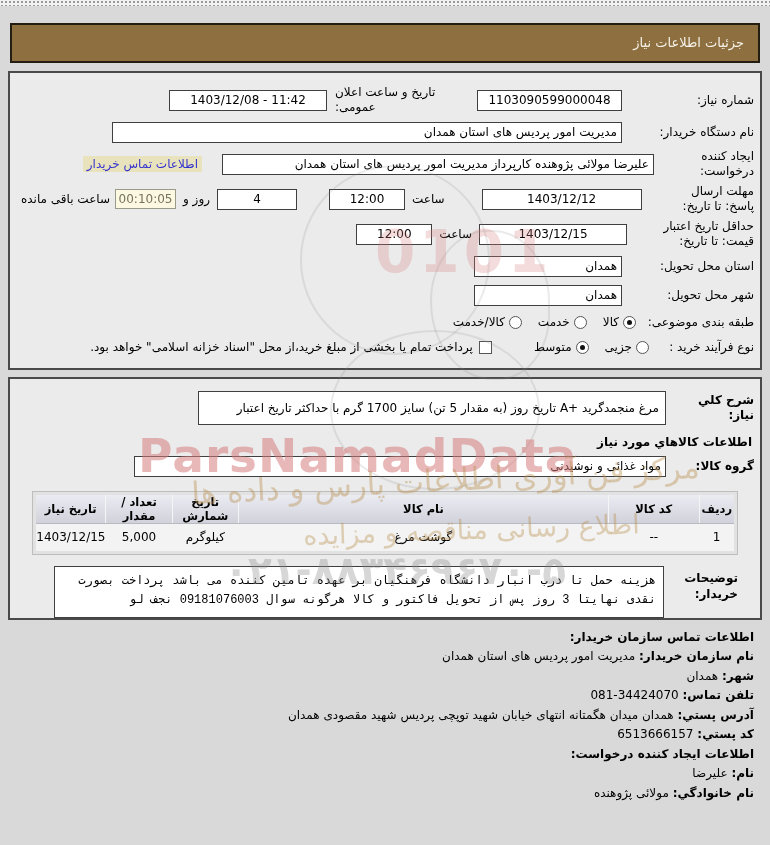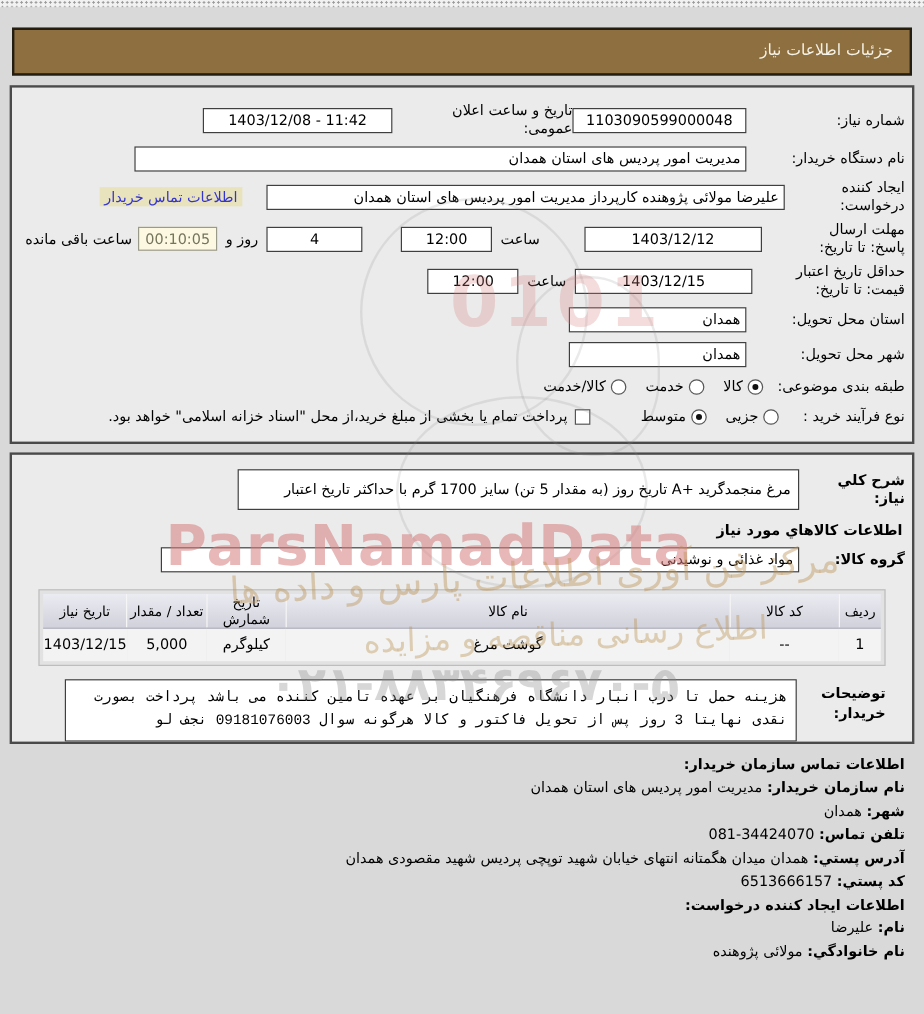--- a/index.html
+++ b/index.html
@@ -43,21 +43,21 @@
 
   .bold { font-weight:bold; }
   .desc-box { min-height:34px; border:1px solid #3f3f3f; background:#fff; width:468px;
     padding:4px 6px; display:flex; align-items:center; line-height:16px; }
   .sec-head { font-weight:bold; margin:10px 2px 4px 0; }
   .group-inp { width:532px; }
 
   .tbl-wrap { margin:13px 16px 0 16px; border:1px solid #bdbdbd; background:#e2e2e2; padding:3px; }
   table { width:100%; border-collapse:collapse; table-layout:fixed; }
   th { background:linear-gradient(#ecec f4, #d2d2dc); background:linear-gradient(#ebebf2,#d1d1db);
-    font-weight:normal; font-size:11.5px; height:27px; border-left:1px solid #f5f5f5;
+    font-weight:bold; font-size:11.5px; height:27px; border-left:1px solid #f5f5f5;
     border-bottom:1px solid #b9b9c2; }
   th:last-child { border-left:none; }
   td { background:#f3f3f3; height:27px; text-align:center; font-size:12px; }
   .c-row { width:5%; } .c-code { width:13%; } .c-name { width:53%; }
   .c-unit { width:9.5%; } .c-qty { width:9.5%; } .c-date { width:10%; }
 
   .notes-row { display:flex; margin:11px 16px 0 0; }
   .notes-lbl { width:74px; font-weight:bold; line-height:16px; padding-top:4px; }
   .notes-box { width:610px; min-height:52px; border:1px solid #3f3f3f; background:#fff;
     padding:5px 7px; line-height:19px; text-align:right;font-family:Liberation Mono, monospace; }
@@ -91,38 +91,38 @@
 
   <div class="title-bar">
     <span>جزئیات اطلاعات نیاز</span>
   </div>
 
   <div class="box">
 
     <div class="frow">
       <span class="lbl w130">شماره نیاز:</span>
       <input class="inp ltr center" style="width: 145px;" readonly="" value="1103090599000048">
-      <span class="lbl w150" style="text-align:right;padding-left:8px">تاریخ و ساعت اعلان عمومی:</span>
+      <span class="lbl w150" style="text-align:left;padding-left:8px">تاریخ و ساعت اعلان عمومی:</span>
       <input class="inp ltr center" style="width: 158px;" readonly="" value="1403/12/08 - 11:42">
     </div>
 
     <div class="frow">
       <span class="lbl w130">نام دستگاه خریدار:</span>
       <input class="inp rtl-in" style="width: 510px;" readonly="" value="مدیریت امور پردیس های استان همدان">
     </div>
 
     <div class="frow">
       <span class="lbl w98">ایجاد کننده درخواست:</span>
       <input class="inp rtl-in" style="width: 432px;" readonly="" value="علیرضا مولائی پژوهنده کارپرداز مدیریت امور پردیس های استان همدان">
       <span class="contact-link" style="margin-left:34px;margin-right:20px">اطلاعات تماس خریدار</span>
     </div>
 
     <div class="frow">
       <span class="lbl w95">مهلت ارسال پاسخ: تا تاریخ:</span>
-      <input class="inp ltr center gap30" style="width: 148px; margin-right: 30px;" readonly="" value="1403/12/12">
+      <input class="inp ltr center gap30" style="width: 160px; margin-right: 30px;" readonly="" value="1403/12/12">
       <span class="small-lbl">ساعت</span>
       <input class="inp ltr center" style="width: 76px;" readonly="" value="12:00">
       <input class="inp ltr center" style="width: 80px; margin-right: 32px;" readonly="" value="4">
       <span class="small-lbl">روز و</span>
       <span class="countdown">00:10:05</span>
       <span class="small-lbl" style="margin:0 5px">ساعت باقی مانده</span>
     </div>
 
     <div class="frow">
       <span class="lbl w95">حداقل تاریخ اعتبار قیمت: تا تاریخ:</span>

